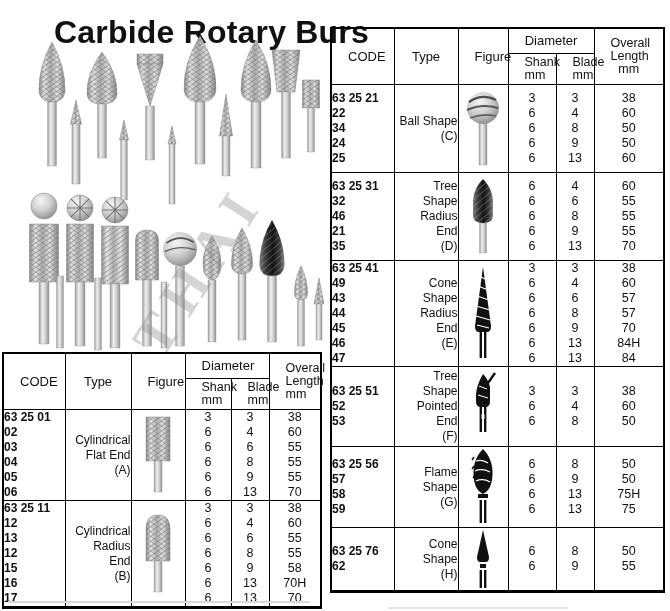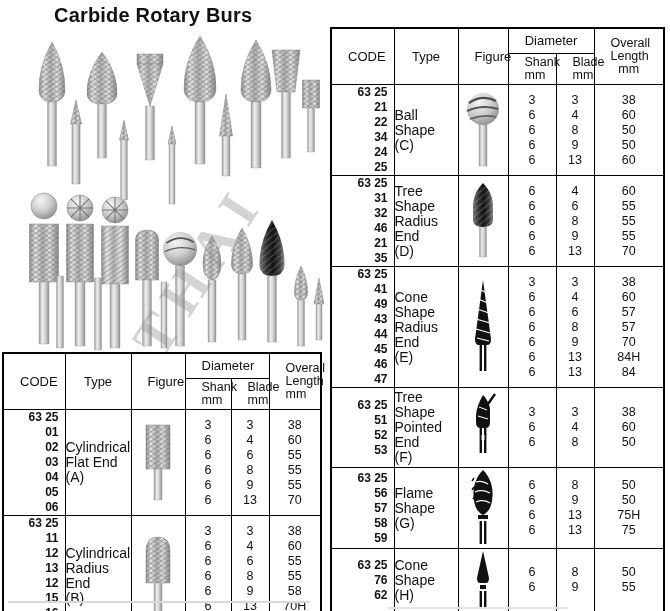--- a/index.html
+++ b/index.html
@@ -1,32 +1,32 @@
 <!DOCTYPE html>
 <html><head>
 <meta charset="utf-8">
 <style>
   html,body{margin:0;padding:0;background:#fff;}
   .page{position:relative;width:670px;height:611px;background:#fff;overflow:hidden;
         font-family:"Liberation Sans","DejaVu Sans",sans-serif;color:#111;}
-  .title{position:absolute;left:54px;top:4px;font-size:20px;font-weight:bold;letter-spacing:0.2px;}
+  .title{position:absolute;left:54px;top:14px;font-size:32px;font-weight:bold;letter-spacing:0.2px;}
   .photo{position:absolute;left:14px;top:28px;width:310px;height:324px;}
   .watermark{position:absolute;left:146px;top:318px;font-size:56px;font-weight:bold;
              color:#8f8f8f;opacity:0.38;transform:rotate(-57deg);transform-origin:0 50%;
              letter-spacing:12px;font-family:"Liberation Serif","DejaVu Serif",serif;
              pointer-events:none;white-space:nowrap;}
   .tblwrap{position:absolute;}
   .tbl-left{left:2px;top:352px;width:318px;}
   .tbl-right{left:330px;top:27px;width:333px;}
   table{border-collapse:collapse;table-layout:fixed;width:100%;border:2px solid #000;border-bottom:3px solid #000;}
   th,td{border:1.5px solid #000;padding:0;vertical-align:middle;}
   th{font-weight:normal;font-size:13px;line-height:14px;padding:2px 16px;}
   th.sub{font-size:12.5px;line-height:13px;}
-  td.codes{text-align:right;padding-right:6px;font-weight:bold;font-size:12px;line-height:15px;padding-left:12px;}
-  td.typec{text-align:left;font-size:14px;line-height:15px;}
+  td.codes{text-align:left;padding-right:6px;font-weight:bold;font-size:12px;line-height:15px;}
+  td.typec{text-align:right;font-size:12px;line-height:15px;}
   td.num{text-align:center;font-size:12.5px;line-height:15px;}
   td.figc{text-align:center;}
   td.figc svg{display:block;margin:0 auto;}
   .scanline{position:absolute;left:8px;top:601px;width:302px;height:2px;background:#d9d9d9;}
   .scanline2{position:absolute;left:388px;top:607px;width:180px;height:2px;background:#e4e4e4;}
 </style>
 </head>
 <body>
 
 <div class="page">

